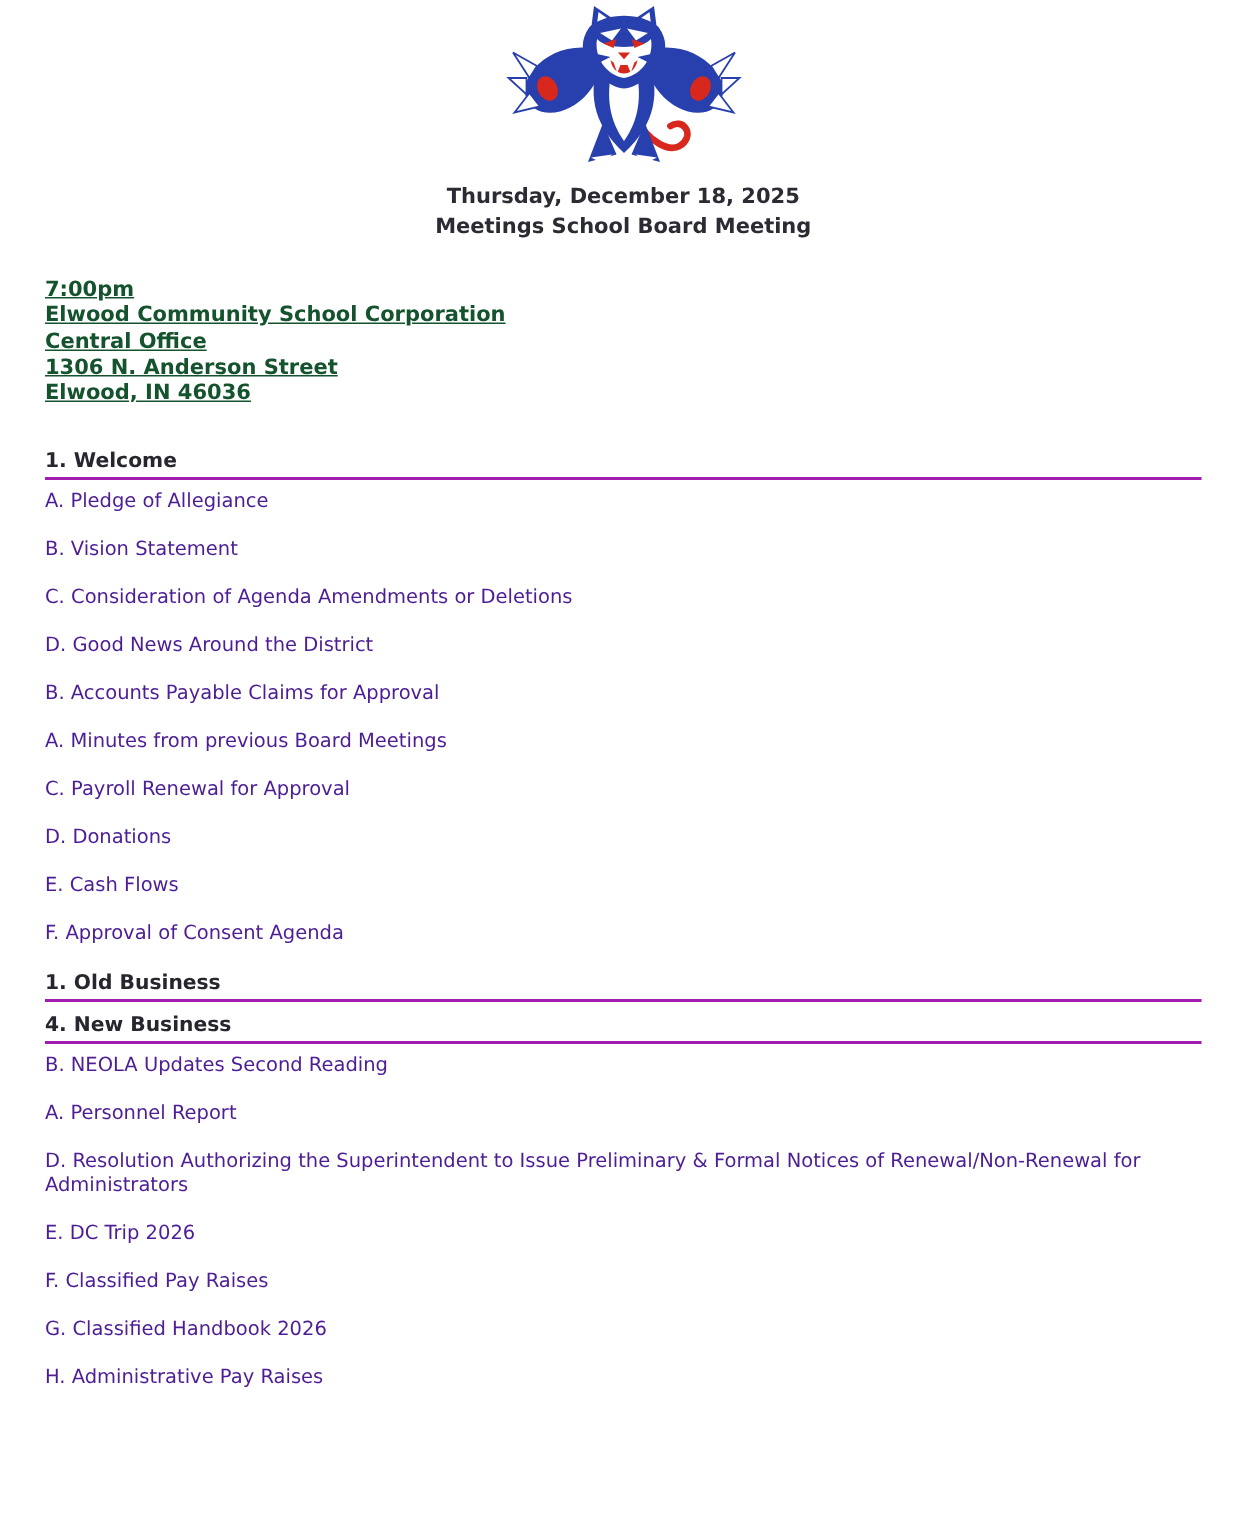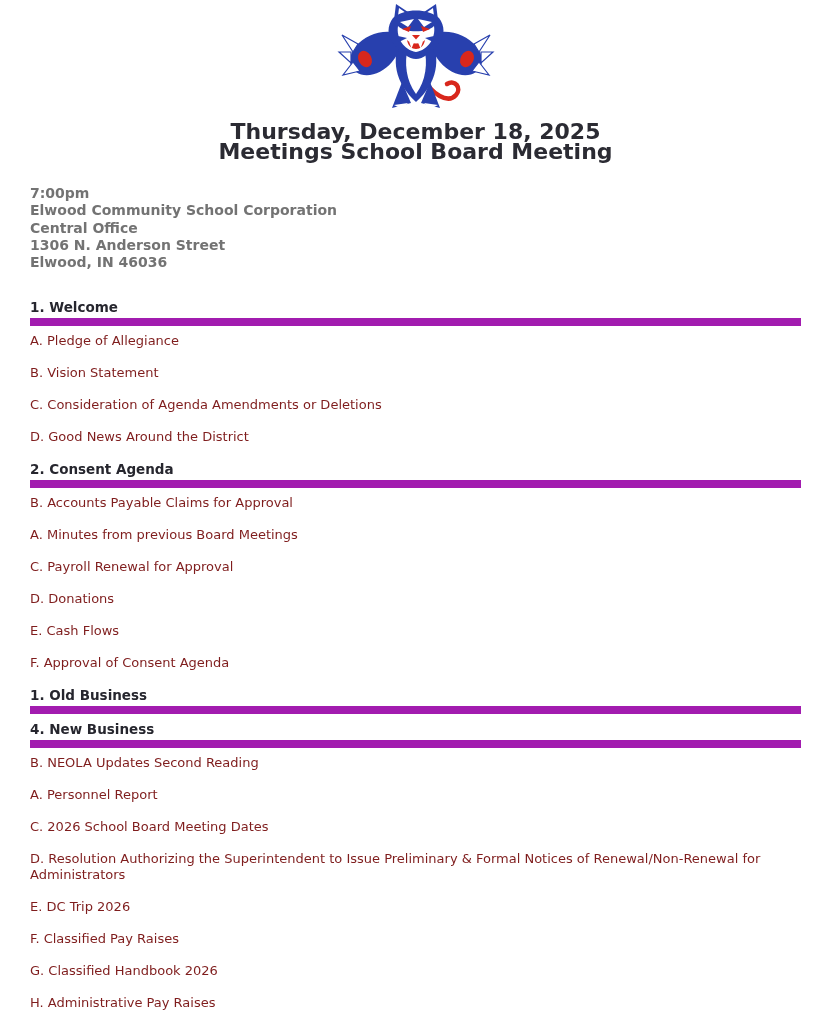--- a/index.html
+++ b/index.html
@@ -22,49 +22,50 @@
     text-align: center;
     padding-top: 2px;
     height: 110px;
   }
   .logo-row svg {
     display: inline-block;
   }
   .title-block {
     margin-top: 10px;
     text-align: center;
-    font-size: 22px;
+    font-size: 14px;
     font-weight: bold;
     line-height: 19.5px;
     color: #2b2b33;
   }
   .info-block {
     margin-top: 24px;
     font-size: 14px;
     font-weight: bold;
     line-height: 17.3px;
-    color: #737373;
+    color: #14532d;
+    text-decoration: underline;
   }
   .agenda {
     margin-top: 28px;
   }
   .section-heading {
     font-size: 13.5px;
     font-weight: bold;
     color: #26262e;
     margin: 0 0 7px 0;
     padding-bottom: 3px;
-    border-bottom: 8px solid #a21caf;
+    border-bottom: 2px solid #a21caf;
     line-height: 16px;
   }
   .agenda-item {
     font-size: 13px;
     line-height: 16px;
     margin: 0 0 16px 0;
-    color: #7f1d1d;
+    color: #4c1d95;
   }
   .section {
     margin: 0;
   }
 </style>
 </head>
 <body>
 
 <div class="page">
 
@@ -135,38 +136,36 @@
 
     <div class="section">
       <h2 class="section-heading">1. Welcome</h2>
       <p class="agenda-item">A. Pledge of Allegiance</p>
       <p class="agenda-item">B. Vision Statement</p>
       <p class="agenda-item">C. Consideration of Agenda Amendments or Deletions</p>
       <p class="agenda-item">D. Good News Around the District</p>
     </div>
 
     <div class="section">
-      <h2 class="section-heading">2. Consent Agenda</h2>
       <p class="agenda-item">B. Accounts Payable Claims for Approval</p>
       <p class="agenda-item">A. Minutes from previous Board Meetings</p>
       <p class="agenda-item">C. Payroll Renewal for Approval</p>
       <p class="agenda-item">D. Donations</p>
       <p class="agenda-item">E. Cash Flows</p>
       <p class="agenda-item">F. Approval of Consent Agenda</p>
     </div>
 
     <div class="section">
       <h2 class="section-heading">1. Old Business</h2>
     </div>
 
     <div class="section">
       <h2 class="section-heading">4. New Business</h2>
       <p class="agenda-item">B. NEOLA Updates Second Reading</p>
       <p class="agenda-item">A. Personnel Report</p>
-      <p class="agenda-item">C. 2026 School Board Meeting Dates</p>
       <p class="agenda-item">D. Resolution Authorizing the Superintendent to Issue Preliminary &amp; Formal Notices of Renewal/Non-Renewal for Administrators</p>
       <p class="agenda-item">E. DC Trip 2026</p>
       <p class="agenda-item">F. Classified Pay Raises</p>
       <p class="agenda-item">G. Classified Handbook 2026</p>
       <p class="agenda-item">H. Administrative Pay Raises</p>
     </div>
 
   </div>
 </div>
 

